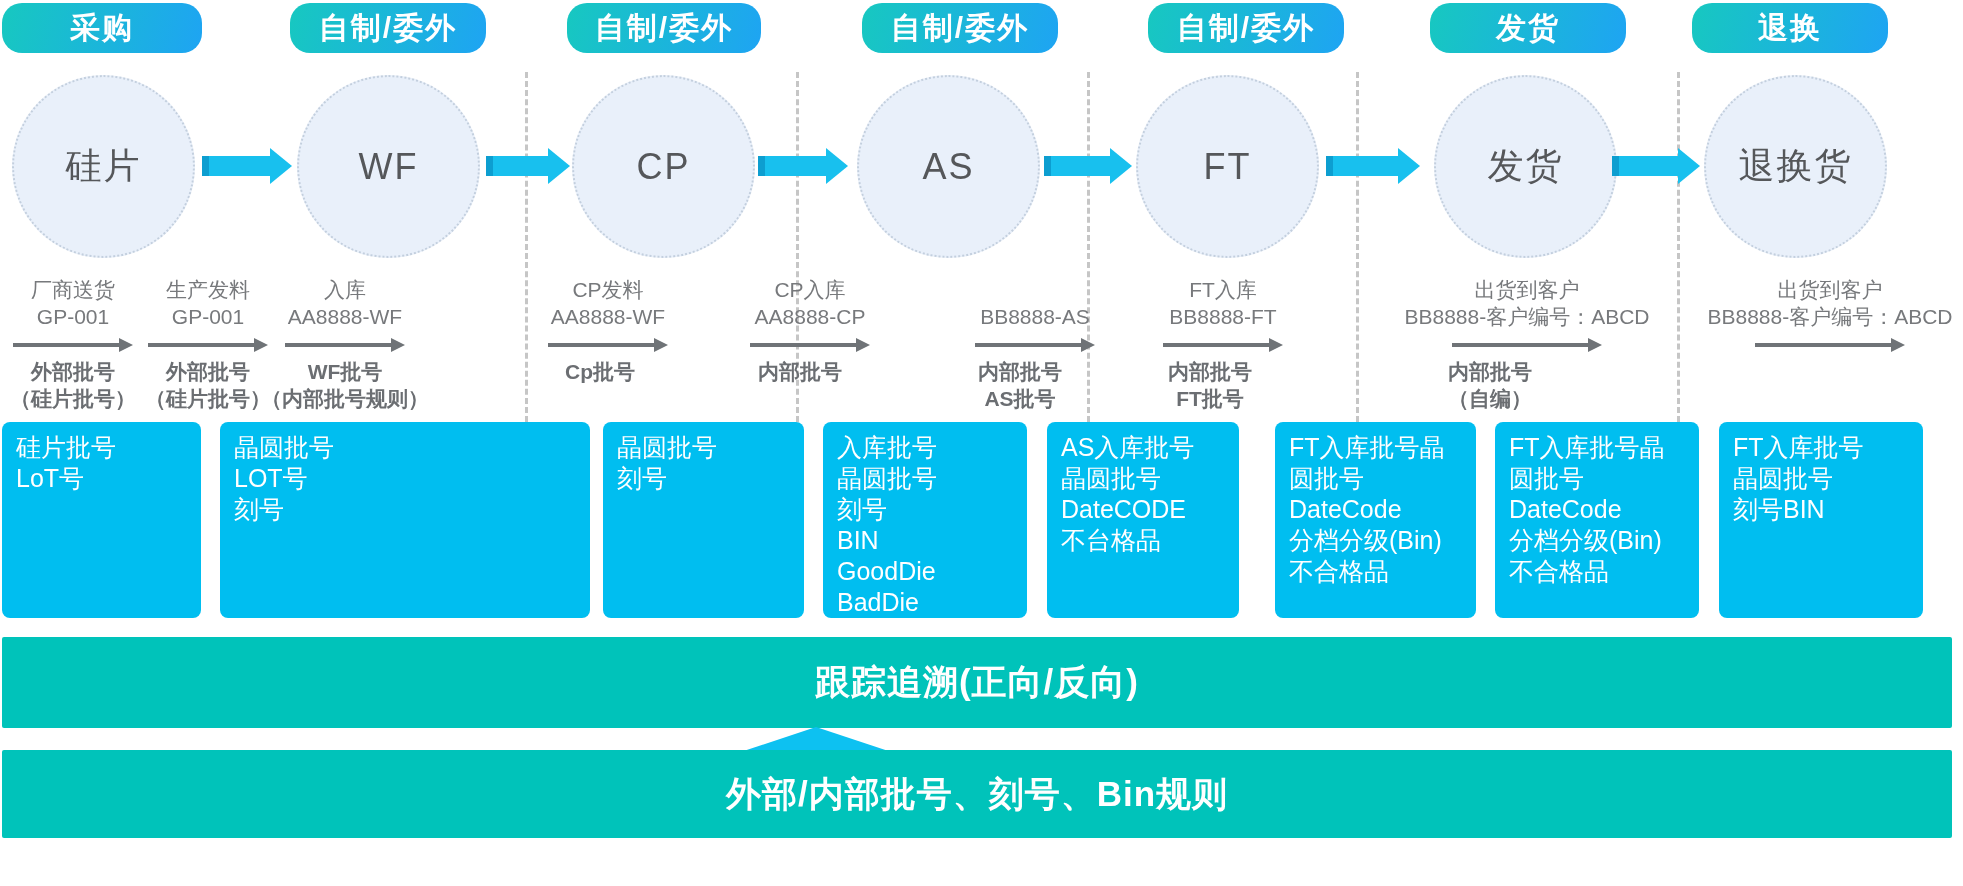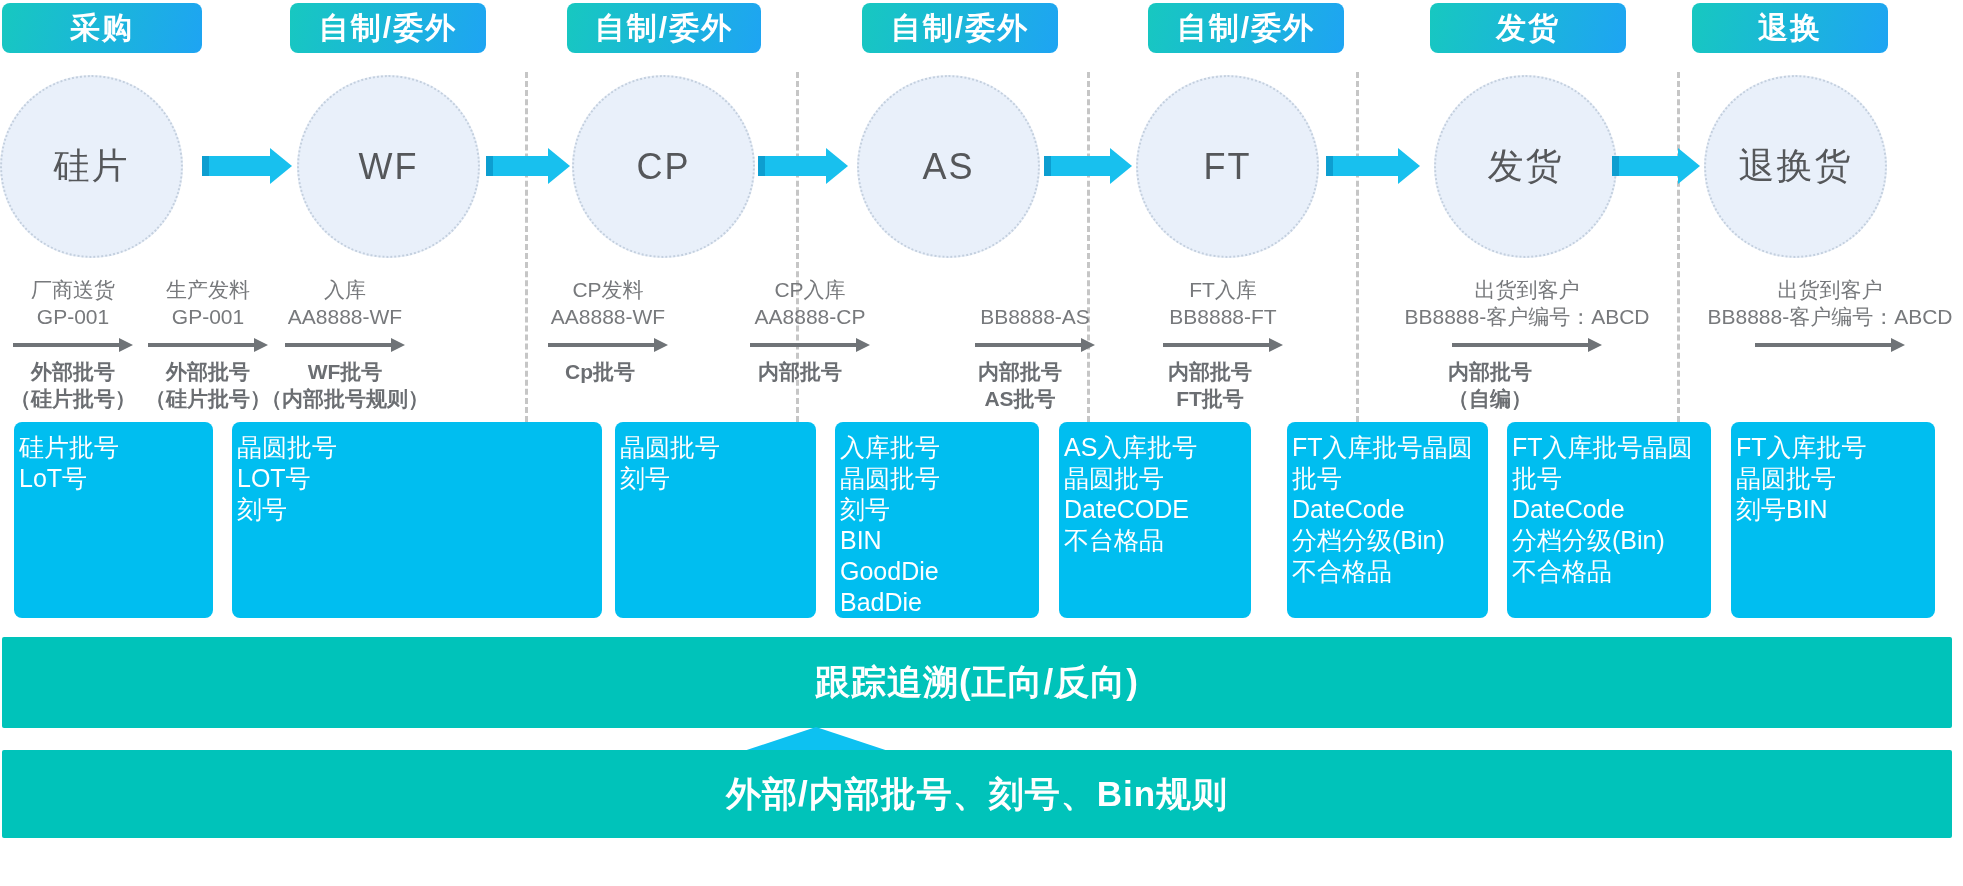--- a/index.html
+++ b/index.html
@@ -1,20 +1,20 @@
 <!DOCTYPE html>
 <html><head>
 <meta charset="utf-8">
 <style>
   html,body{margin:0;padding:0;background:#ffffff;}
   body{font-family:"Liberation Sans","DejaVu Sans",sans-serif;}
   .stage{position:relative;width:1963px;height:886px;background:#fff;overflow:hidden;}
 
   
-  .badge{position:absolute;top:3px;height:50px;border-radius:8px;
+  .badge{position:absolute;top:3px;height:50px;border-radius:20px;
     background:linear-gradient(105deg,#17c8c0 0%,#1ea4f3 100%);
     color:#fff;font-size:30px;font-weight:700;letter-spacing:2px;
     display:flex;align-items:center;justify-content:center;}
 
   
   .circle{position:absolute;top:75px;width:183px;height:183px;border-radius:50%;
     background:#e9f0fa;border:2px dotted #c3cfde;box-sizing:border-box;
     color:#55575a;font-size:36px;letter-spacing:2px;
     display:flex;align-items:center;justify-content:center;}
 
@@ -42,21 +42,21 @@
     border-left:14px solid #6f7377;}
 
   
   .batch-label{position:absolute;top:358px;text-align:center;color:#6b6e72;
     font-size:21px;font-weight:700;line-height:27px;}
   .batch-label div{min-height:27px;}
 
   
   .trace-box{position:absolute;top:422px;height:196px;background:#00bef0;
     border-radius:8px;color:#fff;font-size:25px;line-height:31px;
-    padding:10px 5px;box-sizing:border-box;overflow:hidden;text-align:left;margin-left:12px;}
+    padding:10px 14px;box-sizing:border-box;overflow:hidden;text-align:left;}
 
   
   .bar{position:absolute;left:2px;width:1950px;background:#00c3ba;border-radius:2px;
     color:#fff;font-size:35px;font-weight:600;letter-spacing:1px;
     display:flex;align-items:center;justify-content:center;}
   .bar-trace{top:637px;height:91px;}
   .bar-rules{top:750px;height:88px;}
   .funnel{position:absolute;left:626px;top:727px;width:380px;height:63px;
     background:#0dc1f1;clip-path:polygon(50% 0,0 100%,100% 100%);}
 </style>
@@ -72,21 +72,21 @@
   <div class="badge" style="left:1148px;width:196px;">自制/委外</div>
   <div class="badge" style="left:1430px;width:196px;">发货</div>
   <div class="badge" style="left:1692px;width:196px;">退换</div>
 
   <div class="vdash" style="left:525px;"></div>
   <div class="vdash" style="left:796px;"></div>
   <div class="vdash" style="left:1087px;"></div>
   <div class="vdash" style="left:1356px;"></div>
   <div class="vdash" style="left:1677px;"></div>
 
-  <div class="circle" style="left:0;text-align:center;">硅片</div>
+  <div class="circle" style="left:12px;text-align:center;">硅片</div>
   <div class="circle" style="left:297px;">WF</div>
   <div class="circle" style="left:857px;">AS</div>
   <div class="circle" style="left:572px;">CP</div>
   <div class="circle" style="left:1136px;">FT</div>
   <div class="circle" style="left:1434px;">发货</div>
   <div class="circle" style="left:1704px;">退换货</div>
 
   <div class="flow-arrow" style="left:202px;width:90px;">
       <span class="shaft"></span>
       <span class="head"></span>

